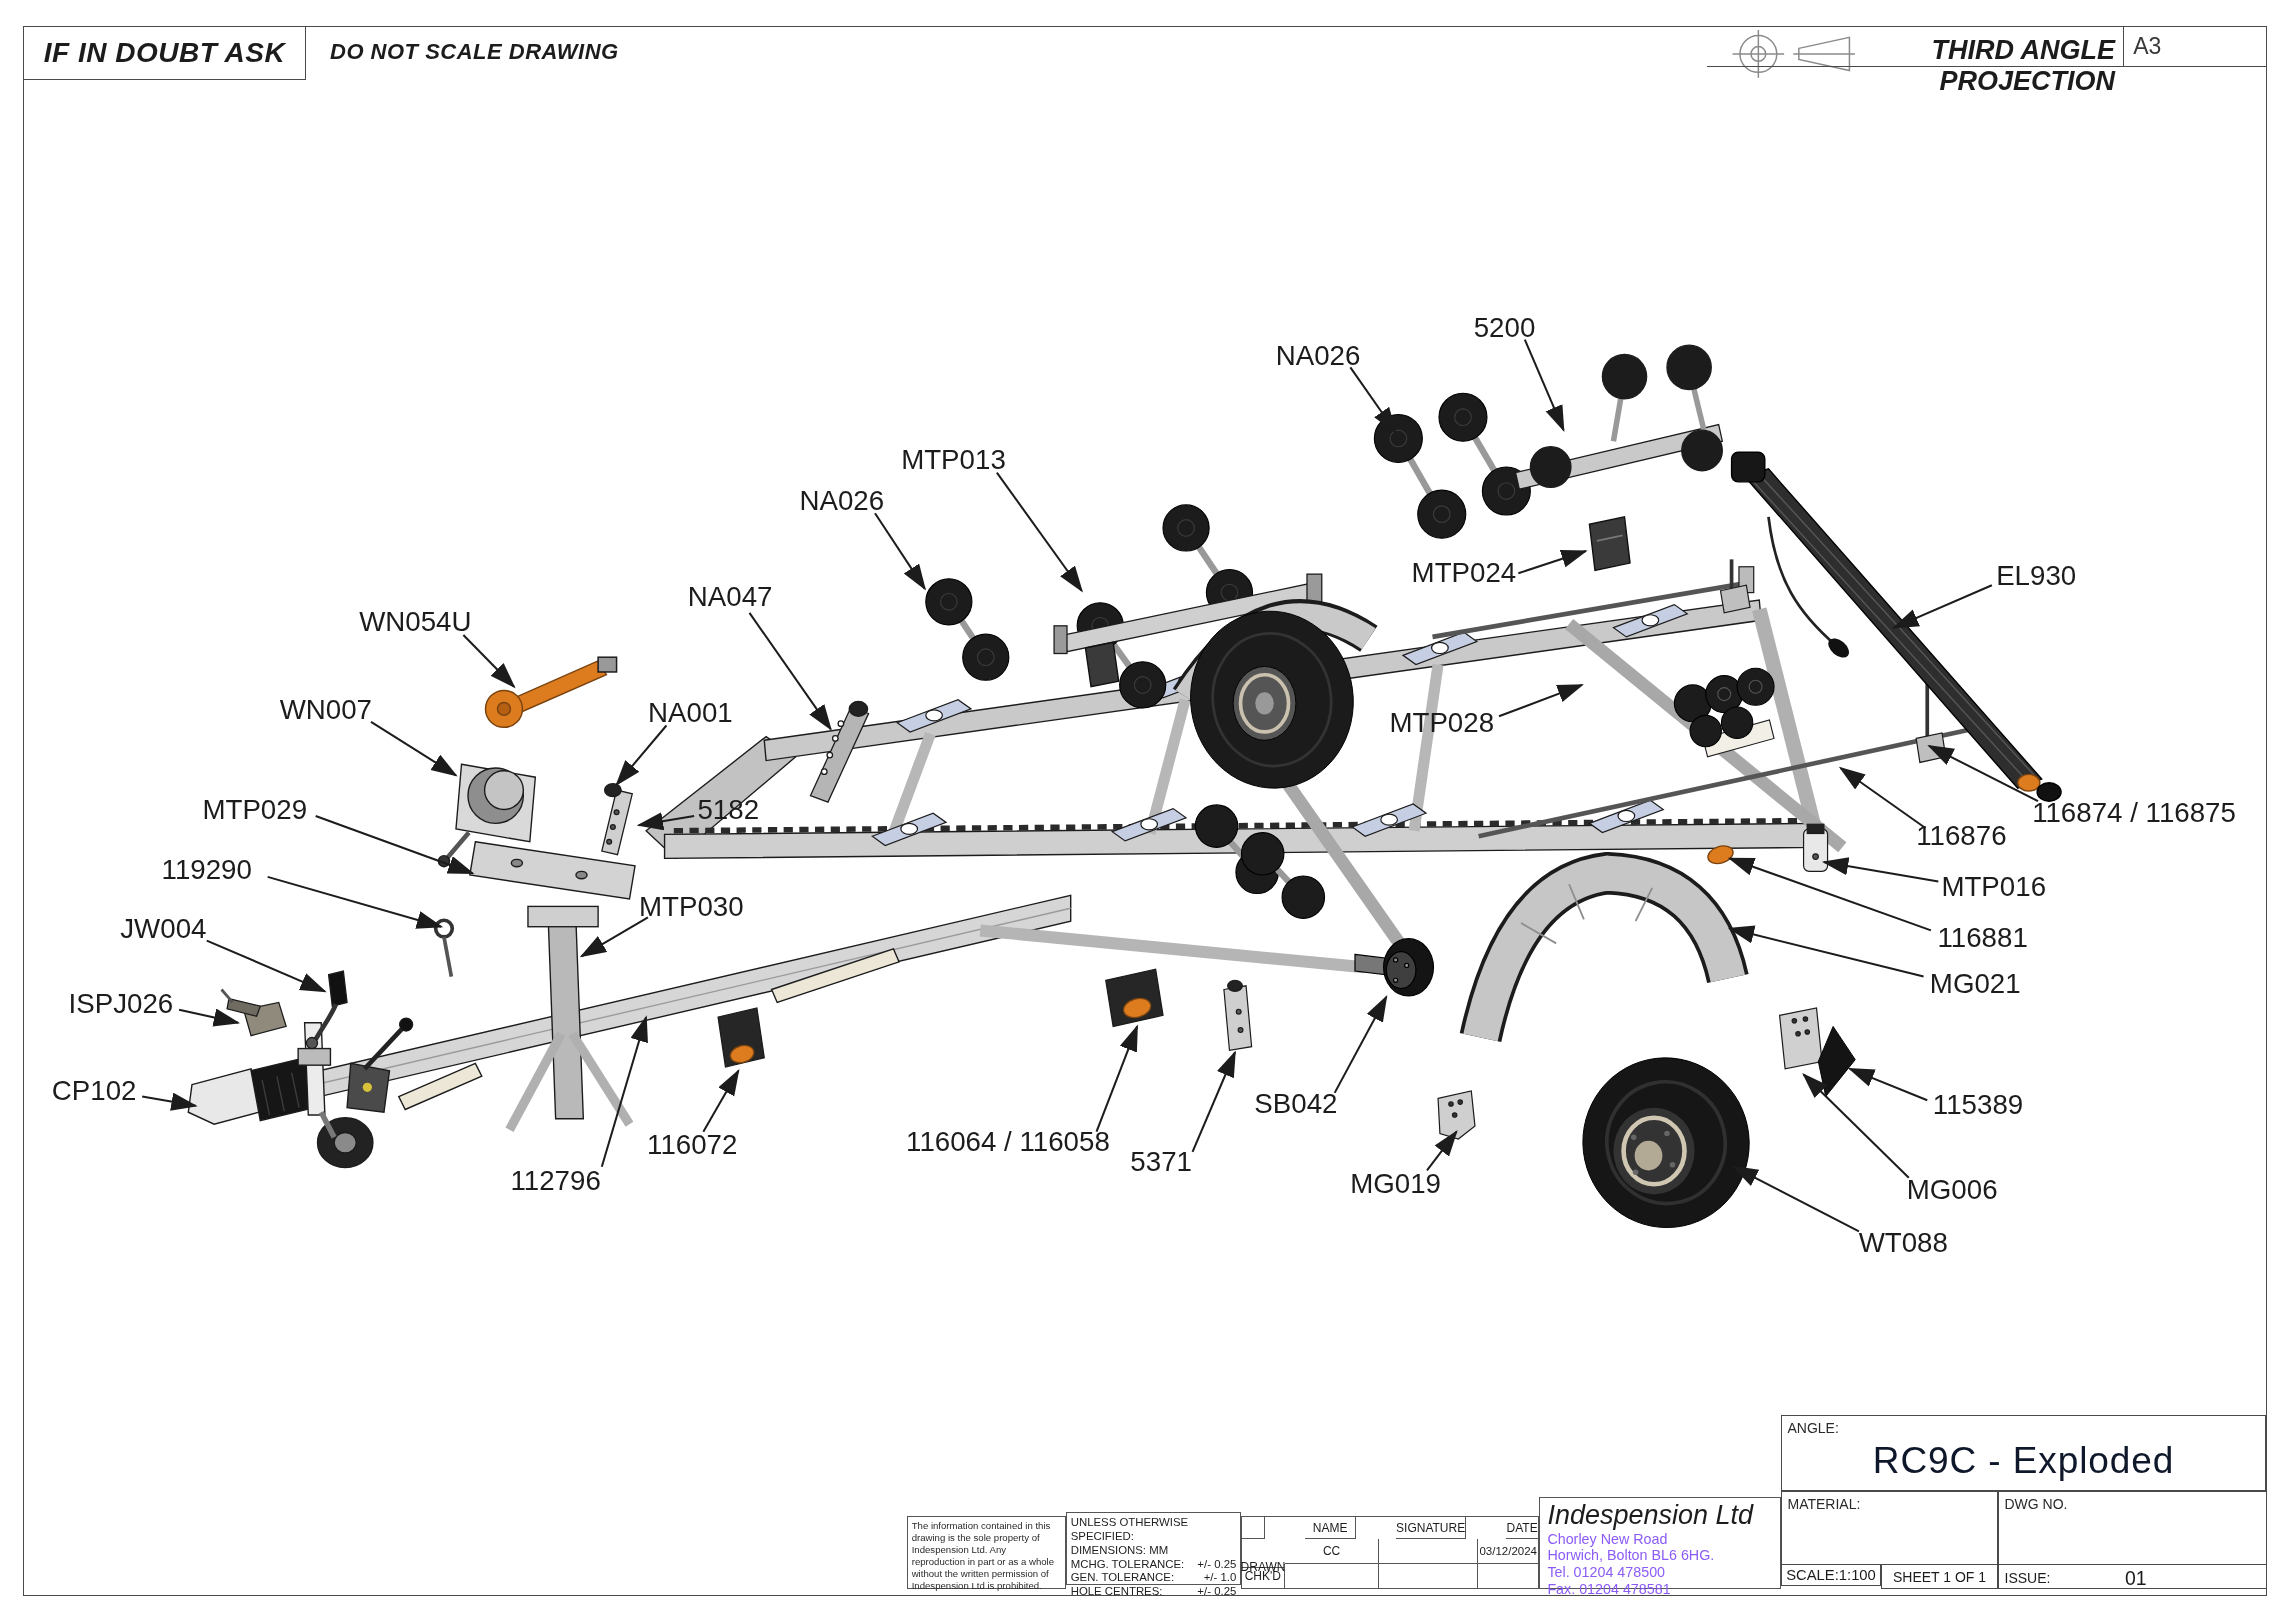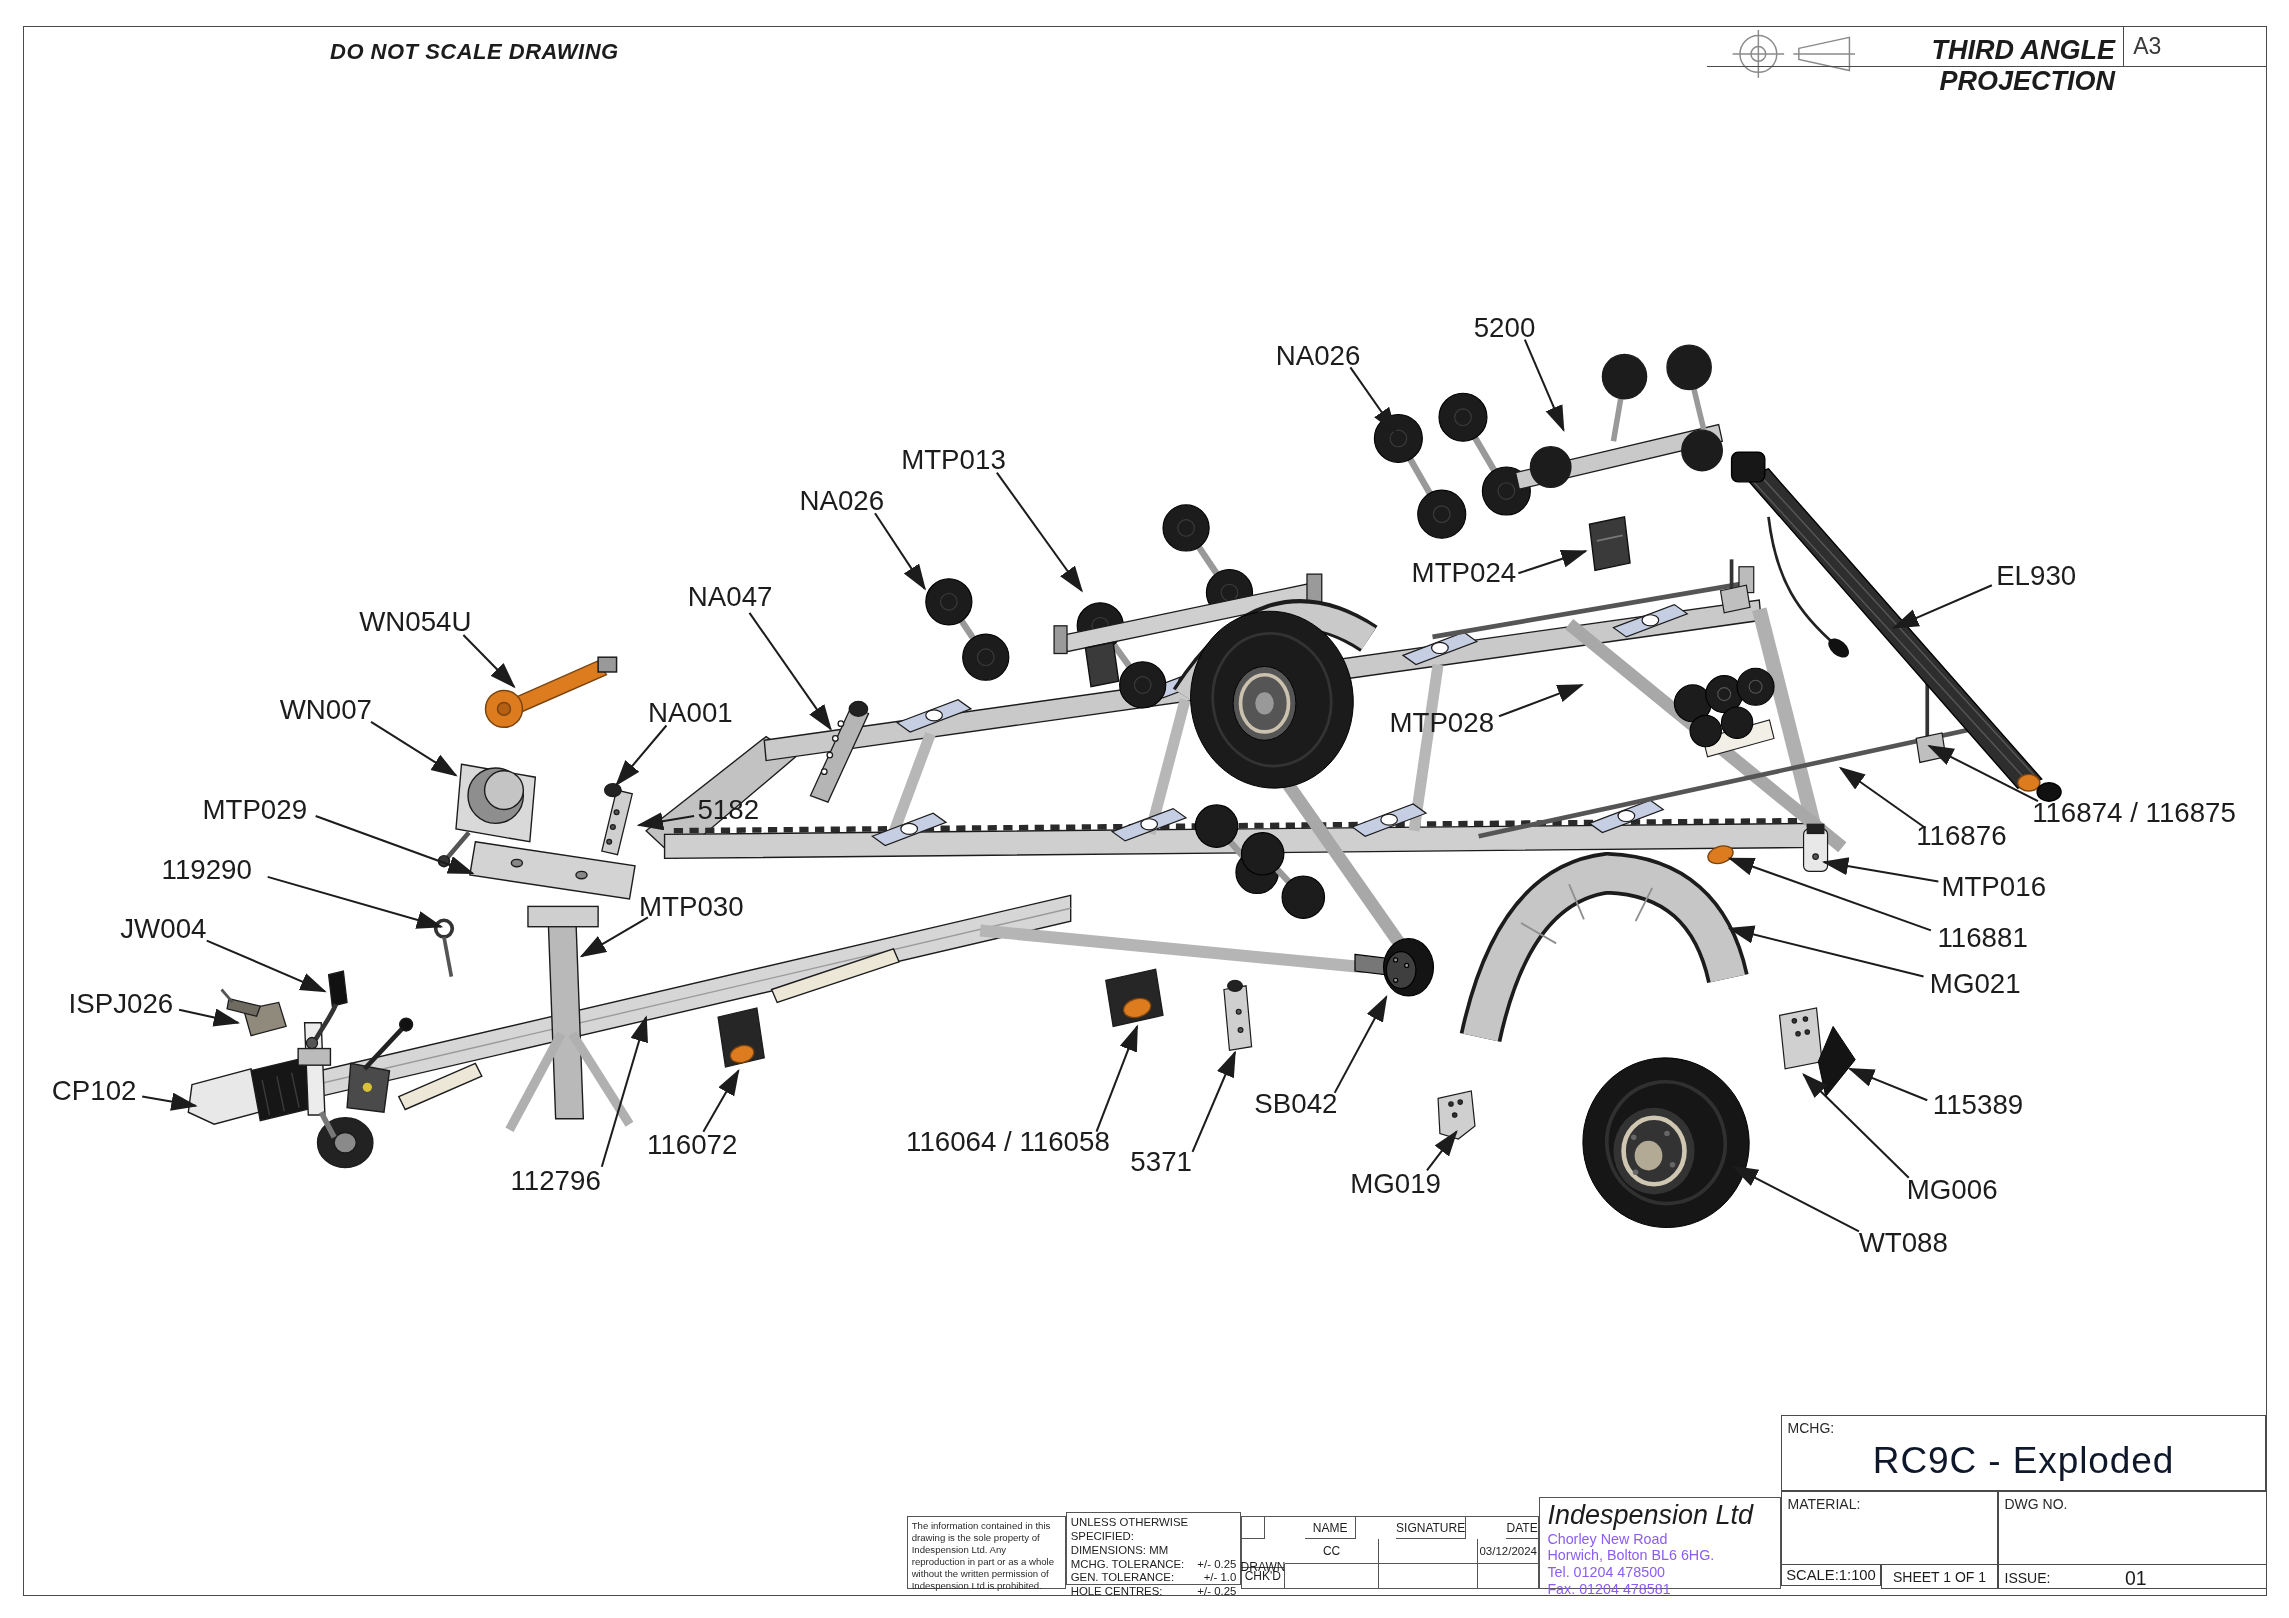--- a/index.html
+++ b/index.html
@@ -36,20 +36,23 @@
   .co .ad{font-size:14.3px;line-height:1.16;color:#8b5cf6;}
   svg text.part-label{font-family:"Liberation Sans",sans-serif;font-size:30px;fill:#1c1c1c;}
 </style>
 </head>
 <body>
 
 <div class="sheet">
 
   <div class="abs border-line" style="left:23px;top:26px;width:2244px;height:1570px;"></div>
 
+  <div class="abs warnbox">
+    <span>IF IN DOUBT ASK</span>
+  </div>
   <div class="abs dns">DO NOT SCALE DRAWING</div>
 
   <svg class="abs" style="left:1728px;top:28px;" width="138" height="50" viewBox="0 0 150 54">
     <g stroke="#8a8a8a" stroke-width="1.6" fill="none">
       <circle cx="33" cy="28" r="20"></circle>
         <circle cx="33" cy="28" r="8"></circle>
       <line x1="5" y1="28" x2="61" y2="28"></line>
         <line x1="33" y1="2" x2="33" y2="54"></line>
       <polygon points="77,22 132,10 132,46 77,34"></polygon>
       <line x1="71" y1="28" x2="138" y2="28"></line>
@@ -438,21 +441,21 @@
         <line x1="2086" y1="897" x2="1994" y2="832" stroke="#1c1c1c" stroke-width="2.2" marker-end="url(#arrowhead)"></line>
         <text x="2125" y="916" text-anchor="middle" class="part-label">116876</text>
         <line x1="2208" y1="868" x2="2090" y2="808" stroke="#1c1c1c" stroke-width="2.2" marker-end="url(#arrowhead)"></line>
         <text x="2312" y="891" text-anchor="middle" class="part-label">116874 / 116875</text>
         <line x1="1624" y1="776" x2="1714" y2="742" stroke="#1c1c1c" stroke-width="2.2" marker-end="url(#arrowhead)"></line>
         <text x="1562" y="793" text-anchor="middle" class="part-label">MTP028</text>
       </g>
   </svg>
 
   <div class="abs tb-cell" style="left:1781px;top:1415px;width:485px;height:76px;">
-    <div class="smallcap" style="position:absolute;left:5.5px;top:3.7px;">MCHG:</div>
+    <div class="smallcap" style="position:absolute;left:5.5px;top:3.7px;">ANGLE:</div>
     <div class="titletext" style="position:absolute;left:0;top:24px;width:100%;text-align:center;">RC9C - Exploded</div>
   </div>
   <div class="abs tb-cell" style="left:1998px;top:1491px;width:269px;height:74px;">
     <div class="smallcap" style="position:absolute;left:5.5px;top:3.7px;">DWG NO.</div>
     <div style="position:absolute;left:5.5px;top:24px;font-size:14.8px;"></div>
   </div>
   <div class="abs tb-cell" style="left:1781px;top:1491px;width:217px;height:74px;">
     <div class="smallcap" style="position:absolute;left:5.5px;top:3.7px;">MATERIAL:</div>
     <div style="position:absolute;left:5.5px;top:24px;font-size:14.8px;"></div>
   </div>

